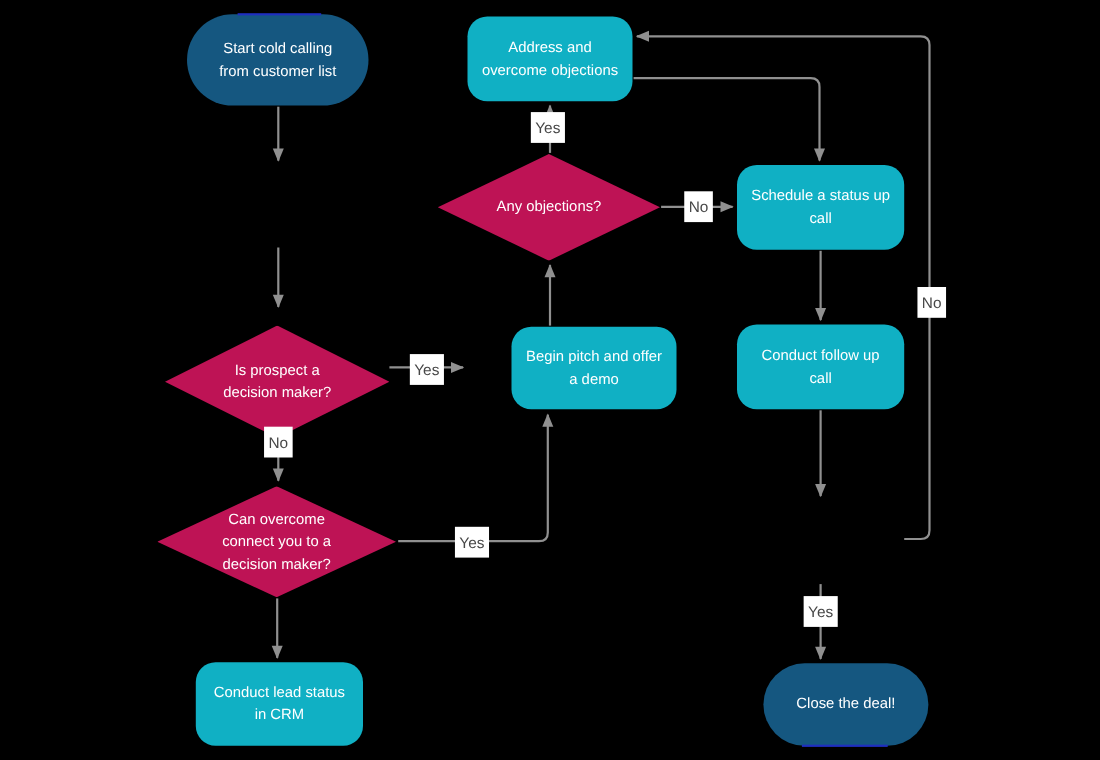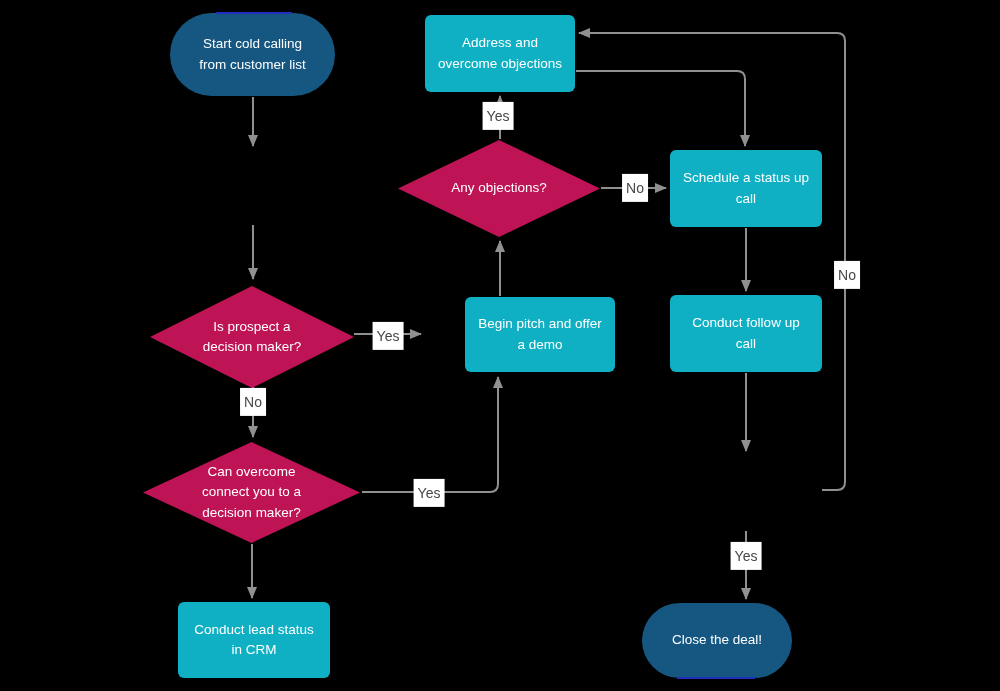--- a/index.html
+++ b/index.html
@@ -28,21 +28,21 @@
   .node{
     position:absolute;
     display:flex;align-items:center;justify-content:center;
     text-align:center;
     color:var(--node-text);
     font-size:13.5px;line-height:1.5;
     box-sizing:border-box;
   }
   .process{
     background:var(--process-fill);
-    border-radius:6px;
+    border-radius:18px;
     padding:0 12px;
   }
   .terminal{
     background:var(--terminal-fill);
     border-radius:42px;
     padding:0 18px;
   }
   .terminal-start::before{
     content:"";position:absolute;top:-1px;left:28%;right:26%;height:2px;
     background:var(--terminal-stroke);
@@ -92,21 +92,21 @@
     <path class="edge" d="M746 373 L746 451" marker-end="url(#arr)"></path>
     <path class="edge" d="M746 531 L746 599" marker-end="url(#arr)"></path>
     <path class="edge" d="M822 490 L837 490 Q845 490 845 482 L845 41 Q845 33 837 33 L579 33" marker-end="url(#arr)"></path>
   </svg>
 
   <div class="node terminal terminal-start" style="left:170px;top:13px;width:165px;height:83px;">
     <span class="node-label">Start cold calling from customer list</span>
   </div>
 
 
-  <div class="node decision" style="left:150px;top:286px;width:204px;height:102px;">
+  <div class="node decision" style="left:150px;top:296px;width:204px;height:102px;">
     <span class="node-label" style="width:110px;">Is prospect a decision maker?</span>
   </div>
 
   <div class="node decision" style="left:143px;top:442px;width:217px;height:101px;">
     <span class="node-label" style="width:112px;">Can overcome connect you to a decision maker?</span>
   </div>
 
   <div class="node process" style="left:178px;top:602px;width:152px;height:76px;">
     <span class="node-label">Conduct lead status in CRM</span>
   </div>
@@ -125,21 +125,21 @@
 
   <div class="node process" style="left:670px;top:150px;width:152px;height:77px;">
     <span class="node-label">Schedule a status up call</span>
   </div>
 
   <div class="node process" style="left:670px;top:295px;width:152px;height:77px;">
     <span class="node-label">Conduct follow up call</span>
   </div>
 
 
-  <div class="node terminal terminal-end" style="left:642px;top:603px;width:150px;height:75px;">
+  <div class="node terminal terminal-end" style="left:694px;top:603px;width:150px;height:75px;">
     <span class="node-label">Close the deal!</span>
   </div>
 
   <div class="edge-label" style="left:388px;top:336px;">Yes</div>
 
   <div class="edge-label" style="left:253px;top:402px;">No</div>
 
   <div class="edge-label" style="left:429px;top:493px;">Yes</div>
 
   <div class="edge-label" style="left:498px;top:116px;">Yes</div>

